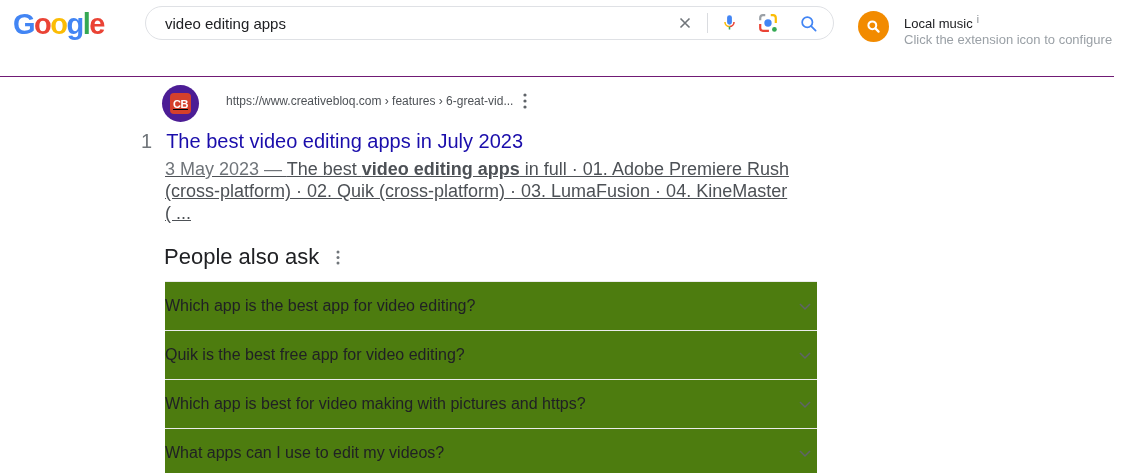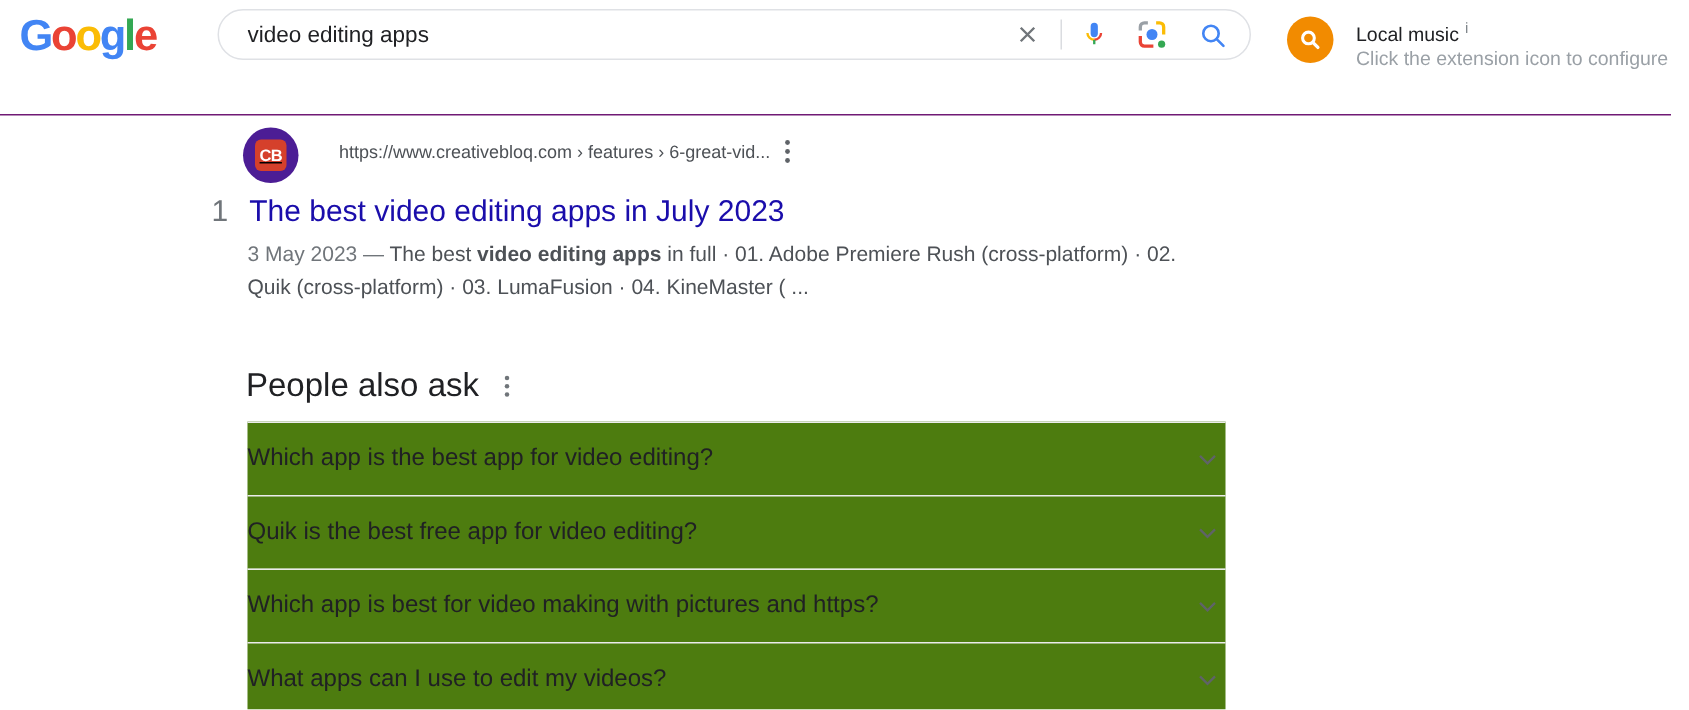--- a/index.html
+++ b/index.html
@@ -31,21 +31,21 @@
   .src-text { margin-left:7px; padding-top:2px; }
   .site-name { font-size:14px; color:#202124; line-height:16px; cursor:pointer; }
   .url-row { display:flex; align-items:center; margin-top:6px;padding-left:20px; }
   .crumb { font-size:12px; color:#4d5156; line-height:14px; cursor:pointer; }
   .kebab { margin-left:10px; display:flex; align-items:center; cursor:pointer; }
 
   .title-row { position:absolute; left:141px; top:128px; display:flex; align-items:baseline; }
   .rank { font-size:20px; color:#70757a; }
   .title { font-size:20px; color:#1a0dab; margin-left:14px; text-decoration:none; cursor:pointer; line-height:26px; }
 
-  .snippet { position:absolute; left:165px; top:158px; width:628px; font-size:14px; line-height:22px; color:#4d5156; }
+  .snippet { position:absolute; left:165px; top:158px; width:628px; font-size:18px; line-height:22px; color:#4d5156;text-decoration:underline; }
   .snippet .date { color:#70757a; }
 
   
   .paa-head { position:absolute; left:164px; top:244px; display:flex; align-items:center; }
   .paa-head h2 { font-size:22px; font-weight:400; color:#202124; }
   .paa-head .kebab { margin-left:17px; }
   .paa-list { position:absolute; left:165px; top:281px; width:652px; }
   .paa-row { height:49px; border-top:1px solid #ebebeb; display:flex; align-items:center; justify-content:space-between; cursor:pointer; background:#4d7c0f; }
   .paa-q { font-size:16px; color:#202124; }
   .chev { margin-right:2px; display:flex; align-items:center; }

